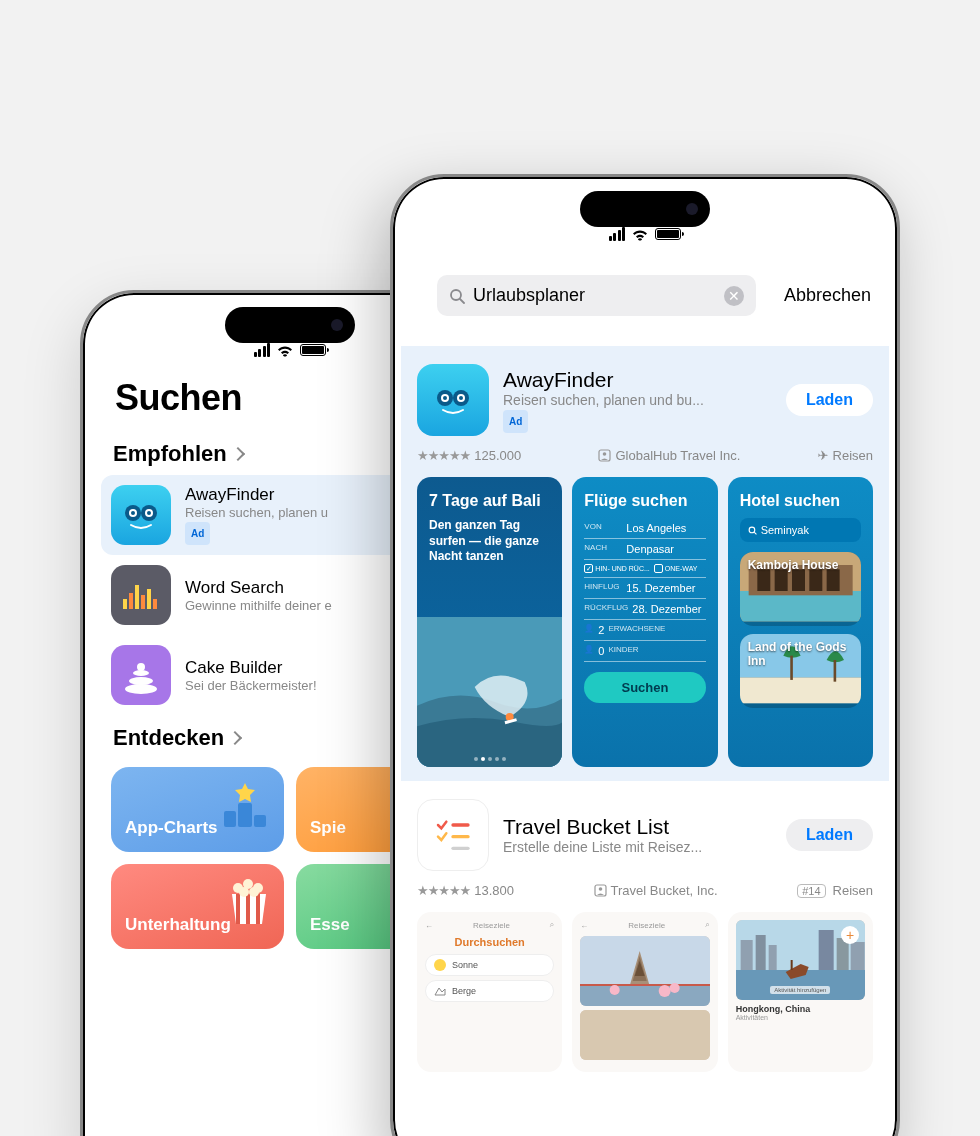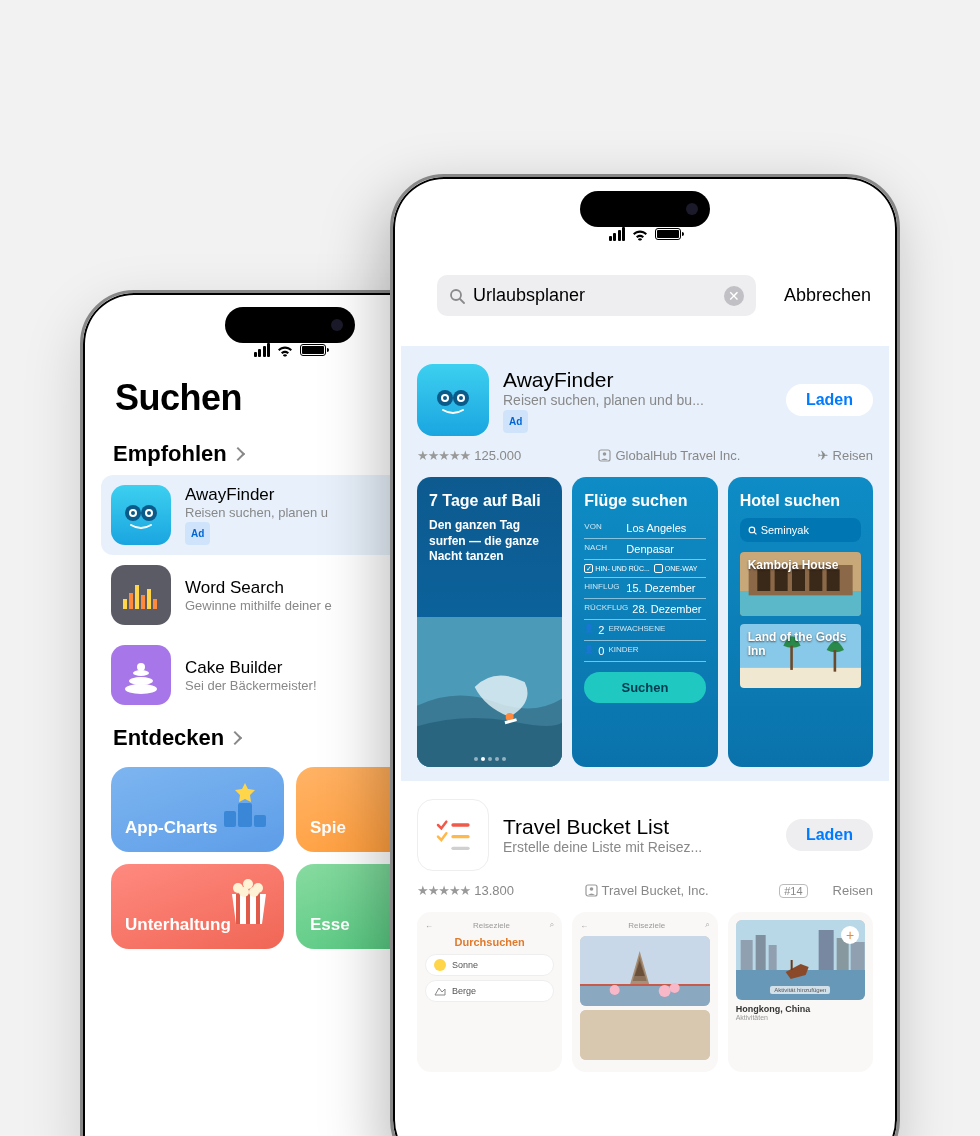--- a/index.html
+++ b/index.html
@@ -149,21 +149,21 @@
 .result-card.plain { background: #fff; }
 .result-head { display: flex; align-items: center; gap: 14px; margin-bottom: 12px; }
 .result-name { font-size: 21px; font-weight: 400; color: #000; }
 .result-sub { font-size: 14px; color: #888; white-space: nowrap; overflow: hidden; text-overflow: ellipsis; max-width: 230px; }
 .load-btn { background: #fff; color: #007aff; font-weight: 700; font-size: 16px; padding: 7px 20px; border-radius: 18px; margin-left: auto; }
 .result-card.plain .load-btn { background: #eeeef0; }
 
 .meta-row { display: flex; align-items: center; justify-content: space-between; font-size: 13px; color: #888; margin-bottom: 14px; gap: 8px; }
 .meta-item { display: flex; align-items: center; gap: 4px; white-space: nowrap; }
 .stars { color: #999; letter-spacing: -1px; font-size: 13px; }
-.rank-badge { display: inline-flex; border: 1px solid #bbb; border-radius: 4px; padding: 0 4px; font-size: 11px; color: #888; margin-right: 21px; }
+.rank-badge { display: inline-flex; border: 1px solid #bbb; border-radius: 4px; padding: 0 4px; font-size: 11px; color: #888; margin-right: 3px; }
 
 .screenshots { display: flex; gap: 10px; }
 .shot {
   flex: 1;
   height: 290px;
   border-radius: 14px;
   padding: 14px 12px;
   color: #fff;
   font-size: 12px;
   position: relative;
@@ -175,21 +175,21 @@
 .shot-field .lbl { font-size: 8px; opacity: 0.8; min-width: 38px; }
 .shot-checks { display: flex; gap: 4px; font-size: 7px; padding: 4px 0; border-bottom: 1px solid rgba(255,255,255,0.5); }
 .shot-checks span { display: flex; align-items: center; gap: 2px; }
 .check-box { width: 9px; height: 9px; border: 1px solid #fff; border-radius: 2px; display: inline-flex; align-items: center; justify-content: center; font-size: 7px; }
 .shot-btn { background: #1fc9c2; color: #003b4f; font-weight: 700; text-align: center; padding: 8px; border-radius: 18px; margin-top: 10px; font-size: 13px; }
 .shot-dots { position: absolute; bottom: 6px; left: 50%; transform: translateX(-50%); display: flex; gap: 3px; }
 .shot-dots span { width: 4px; height: 4px; border-radius: 50%; background: rgba(255,255,255,0.5); }
 .shot-dots span.on { background: #fff; }
 
 .hotel-search { background: #0077b3; border-radius: 8px; padding: 6px 8px; font-size: 11px; display: flex; align-items: center; gap: 4px; margin-bottom: 10px; }
-.hotel-card { background: rgba(0,0,0,0.2); border-radius: 4px; margin-bottom: 8px; height: 64px; position: relative; overflow: hidden; }
+.hotel-card { background: rgba(0,0,0,0.2); border-radius: 13px; margin-bottom: 8px; height: 74px; position: relative; overflow: hidden; }
 .hotel-name { position: absolute; top: 6px; left: 8px; font-size: 12px; font-weight: 600; color: #fff; text-shadow: 0 1px 2px rgba(0,0,0,0.6); z-index: 2; }
 .hotel-img { position: absolute; inset: 0; }
 
 .screenshots.small .shot { height: 160px; background: #faf8f6; color: #555; padding: 8px; }
 .small-hdr { display: flex; align-items: center; justify-content: space-between; font-size: 8px; color: #999; margin-bottom: 6px; }
 .small-title { color: #e07a2c; font-size: 11px; font-weight: 600; text-align: center; margin-bottom: 6px; }
 .pill { background: #fff; border-radius: 12px; padding: 4px 8px; font-size: 9px; color: #555; display: flex; align-items: center; gap: 6px; margin-bottom: 4px; border: 1px solid #eee; }
 .sun-dot { width: 12px; height: 12px; background: #ffd54a; border-radius: 50%; }
 .mtn-dot { width: 12px; height: 12px; background: transparent; }
 .img-box { background: #d8c8b8; border-radius: 6px; height: 70px; margin-bottom: 4px; position: relative; overflow: hidden; }

